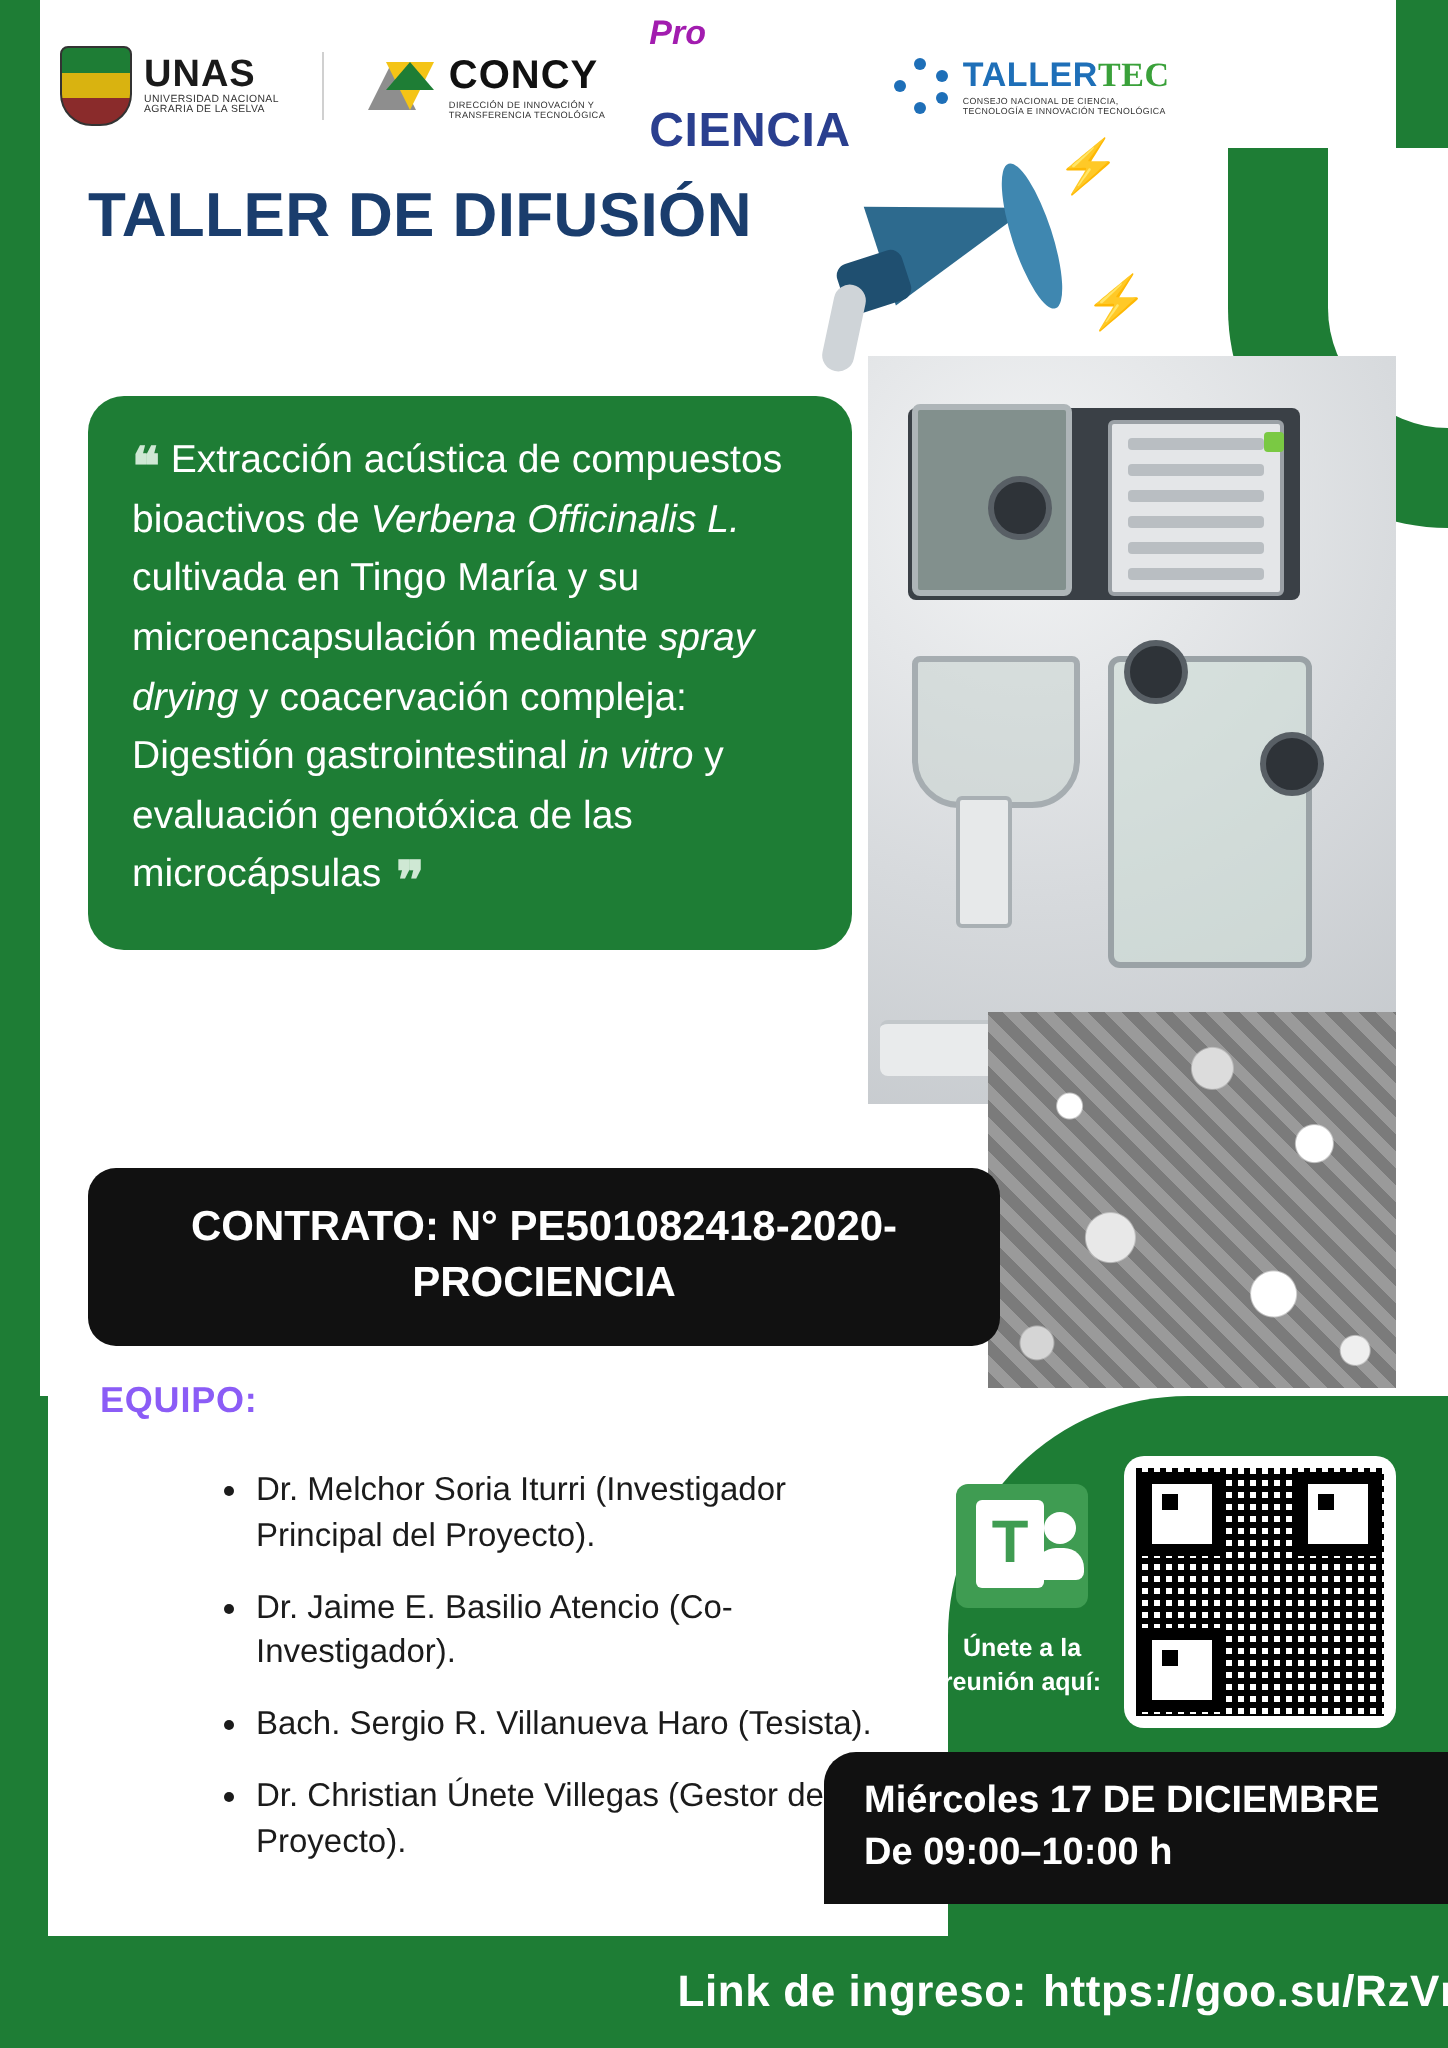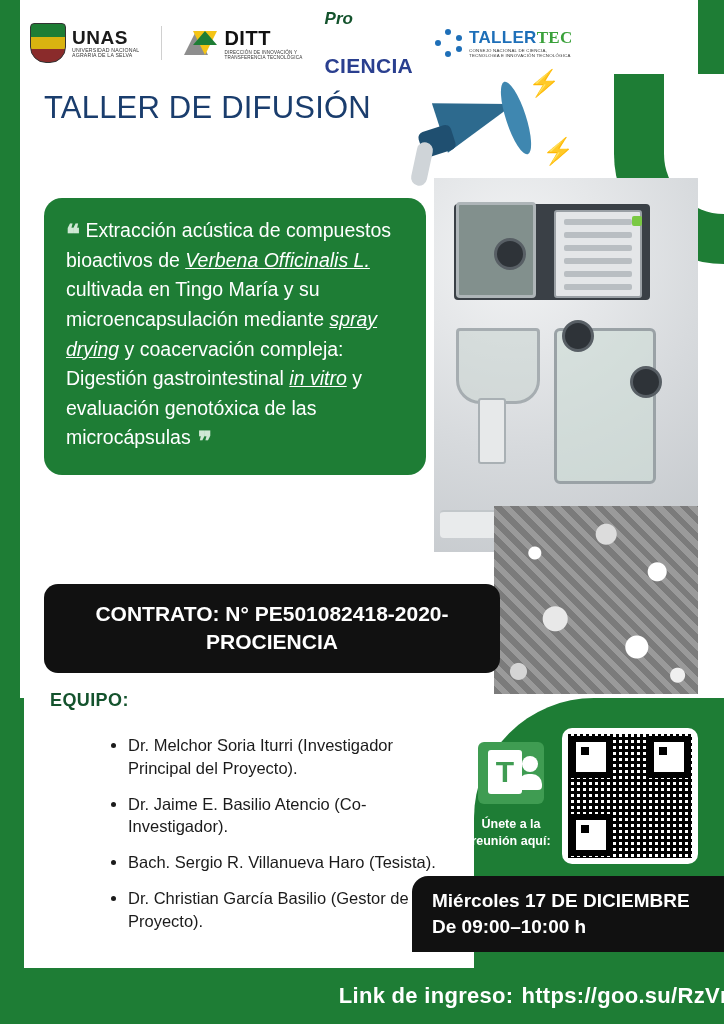--- a/index.html
+++ b/index.html
@@ -129,24 +129,24 @@
   .ditt-text .big {
     font-size: 20px; font-weight: bold; color: #111; letter-spacing: .5px;
   }
   .ditt-text .small {
     font-size: 4.6px; color: #333; display: block; letter-spacing: .2px;
   }
   .pro-text {
     line-height: 1;
   }
   .pro-text .pro {
-    font-size: 17px; color: #14532d; font-weight: bold; font-style: italic;
+    font-size: 17px; color: #a21caf; font-weight: bold; font-style: italic;
   }
   .pro-text .ciencia {
-    font-size: 21px; color: #2a3f8f; font-weight: bold; display: block; letter-spacing: .3px; margin-top: 28px;
+    font-size: 24px; color: #2a3f8f; font-weight: bold; display: block; letter-spacing: .3px; margin-top: 28px;
   }
   .concytec-dots {
     width: 28px; height: 28px;
     position: relative;
   }
   .concytec-dots span {
     position: absolute;
     width: 6px; height: 6px;
     background: #1e6fb8;
     border-radius: 50%;
@@ -164,21 +164,21 @@
     width: 1px; height: 34px; background: #d0d0d0;
   }
 
   
   .title {
     position: absolute;
     left: 44px; top: 88px;
     width: 400px;
     color: #1a3d6d;
     font-size: 31px;
-    font-weight: normal;
+    font-weight: bold;
     line-height: 1.28;
     letter-spacing: .2px;
   }
 
   
   .megaphone {
     position: absolute;
     left: 394px; top: 76px;
     width: 190px; height: 130px;
   }
@@ -333,21 +333,21 @@
   }
   .qmark {
     font-size: 26px;
     font-weight: bold;
     color: #cfe8d4;
     line-height: 0;
     position: relative;
     top: 6px;
   }
   .qmark.close { top: 6px; margin-left: 2px; }
-  .quote-text i { font-style: italic; text-decoration: underline; }
+  .quote-text i { font-style: italic; }
 
   
   .contract-card {
     position: absolute;
     left: 44px; top: 584px;
     width: 456px;
     padding: 16px 22px;
     box-sizing: border-box;
     background: #111111;
     color: #ffffff;
@@ -357,21 +357,21 @@
     line-height: 1.35;
     text-align: center;
   }
 
   
   .equipo-title {
     position: absolute;
     left: 50px; top: 690px;
     font-size: 18px;
     font-weight: bold;
-    color: #14532d;
+    color: #8b5cf6;
     letter-spacing: .4px;
   }
   .equipo-list {
     position: absolute;
     left: 64px; top: 722px;
     width: 330px;
     margin: 12px;
     padding: 0 0 0 52px;
     color: #1b1b1b;
     font-size: 16.5px;
@@ -517,21 +517,21 @@
 
     <div class="logo-divider"></div>
 
     <div class="logo">
       <div class="ditt-mark">
         <span class="tri-grey"></span>
           <span class="tri-yellow"></span>
           <span class="tri-green"></span>
       </div>
       <div class="ditt-text">
-        <span class="big">DITT</span>
+        <span class="big">CONCY</span>
         <span class="small">DIRECCIÓN DE INNOVACIÓN Y</span>
         <span class="small">TRANSFERENCIA TECNOLÓGICA</span>
       </div>
     </div>
 
     <div class="logo">
       <div class="pro-text">
         <span class="pro">Pro</span>
         <span class="ciencia">CIENCIA</span>
       </div>
@@ -597,21 +597,21 @@
     </div>
   </div>
 
   <div class="contract-card">CONTRATO: N° PE501082418-2020-PROCIENCIA</div>
 
   <div class="equipo-title">EQUIPO:</div>
   <ul class="equipo-list" id="team-list">
       <li>Dr. Melchor Soria Iturri (Investigador Principal del Proyecto).</li>
       <li>Dr. Jaime E. Basilio Atencio (Co-Investigador).</li>
       <li>Bach. Sergio R. Villanueva Haro (Tesista).</li>
-      <li>Dr. Christian García Basilio (Gestor de Proyecto).</li>
+      <li>Dr. Christian Únete Villegas (Gestor de Proyecto).</li>
     </ul>
 
   <div class="teams-icon">
     <div class="t">T</div>
     <div class="person"></div>
     <div class="person-body"></div>
   </div>
   <div class="join-text">
     <div>Únete a la</div>
     <div>reunión aquí:</div>

